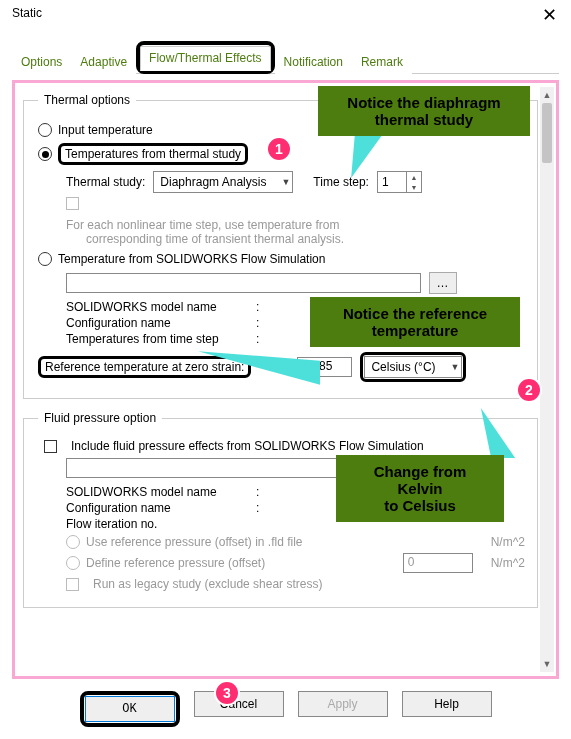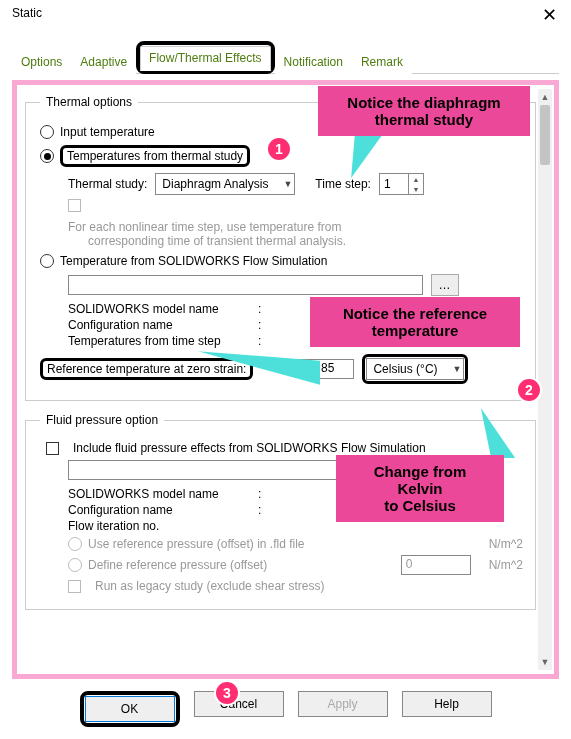--- a/index.html
+++ b/index.html
@@ -40,21 +40,21 @@
   }
   .tab.active {
     border: 1px solid #ccc;
     border-bottom: 1px solid #fff;
     border-radius: 2px 2px 0 0;
     z-index: 2;
   }
   .content-wrap {
     position: absolute;
     left: 12px; right: 12px; top: 80px; bottom: 60px;
-    border: 5px solid #f9a8d4;
+    border: 3px solid #f9a8d4;
     overflow: hidden;
     padding: 6px 18px 6px 8px;
   }
   .scrollbar {
     position: absolute;
     right: 2px; top: 4px; bottom: 4px; width: 14px;
     background: #f0f0f0;
   }
   .scrollbar .arrow {
     width: 100%; height: 16px; background: #f0f0f0;
@@ -110,21 +110,21 @@
     font-size:12px;letter-spacing:1px;
   }
   .kv-row { display:flex; margin:2px 0; }
   .kv-row .k { width:190px; }
   .kv-row .colon { margin-right:10px; }
   
   .hl-box { border:3px solid #000; border-radius:6px; padding:1px 4px; display:inline-block; }
   .hl-heavy { border:4px solid #000; border-radius:8px; }
   
   .callout {
-    position:absolute; background:#ec4899; color:#000;
+    position:absolute; background:#4d7c0f; color:#000;
     font-weight:700; font-size:15px; text-align:center;
     padding:8px 14px; z-index:50;
   }
   .callout-tail {
     position:absolute;width:0;height:0;z-index:49;
   }
   .badge {
     position:absolute;width:26px;height:26px;border-radius:50%;
     background:#ff2e72;color:#fff;font-weight:700;font-size:14px;
     display:flex;align-items:center;justify-content:center;z-index:60;
@@ -287,21 +287,21 @@
   </fieldset>
 
   <div class="scrollbar">
     <div class="arrow">▲</div>
     <div class="thumb"></div>
     <div class="arrow" style="position:absolute;bottom:0;left:0;">▼</div>
   </div>
 </div>
 
 <div class="btn-row">
-  <span class="hl-heavy" style="padding:1px;">
+  <span class="hl-heavy" style="padding:1px;font-family:Liberation Mono, monospace;">
     <span class="win-btn" style="border:1px solid #0078d7;">OK</span>
   </span>
   <span class="win-btn">Cancel</span>
   <span class="win-btn disabled">Apply</span>
   <span class="win-btn">Help</span>
 </div>
 
 <div class="callout" style="left:318px;top:86px;width:212px;">
   <div>Notice the diaphragm</div>
   <div>thermal study</div>

